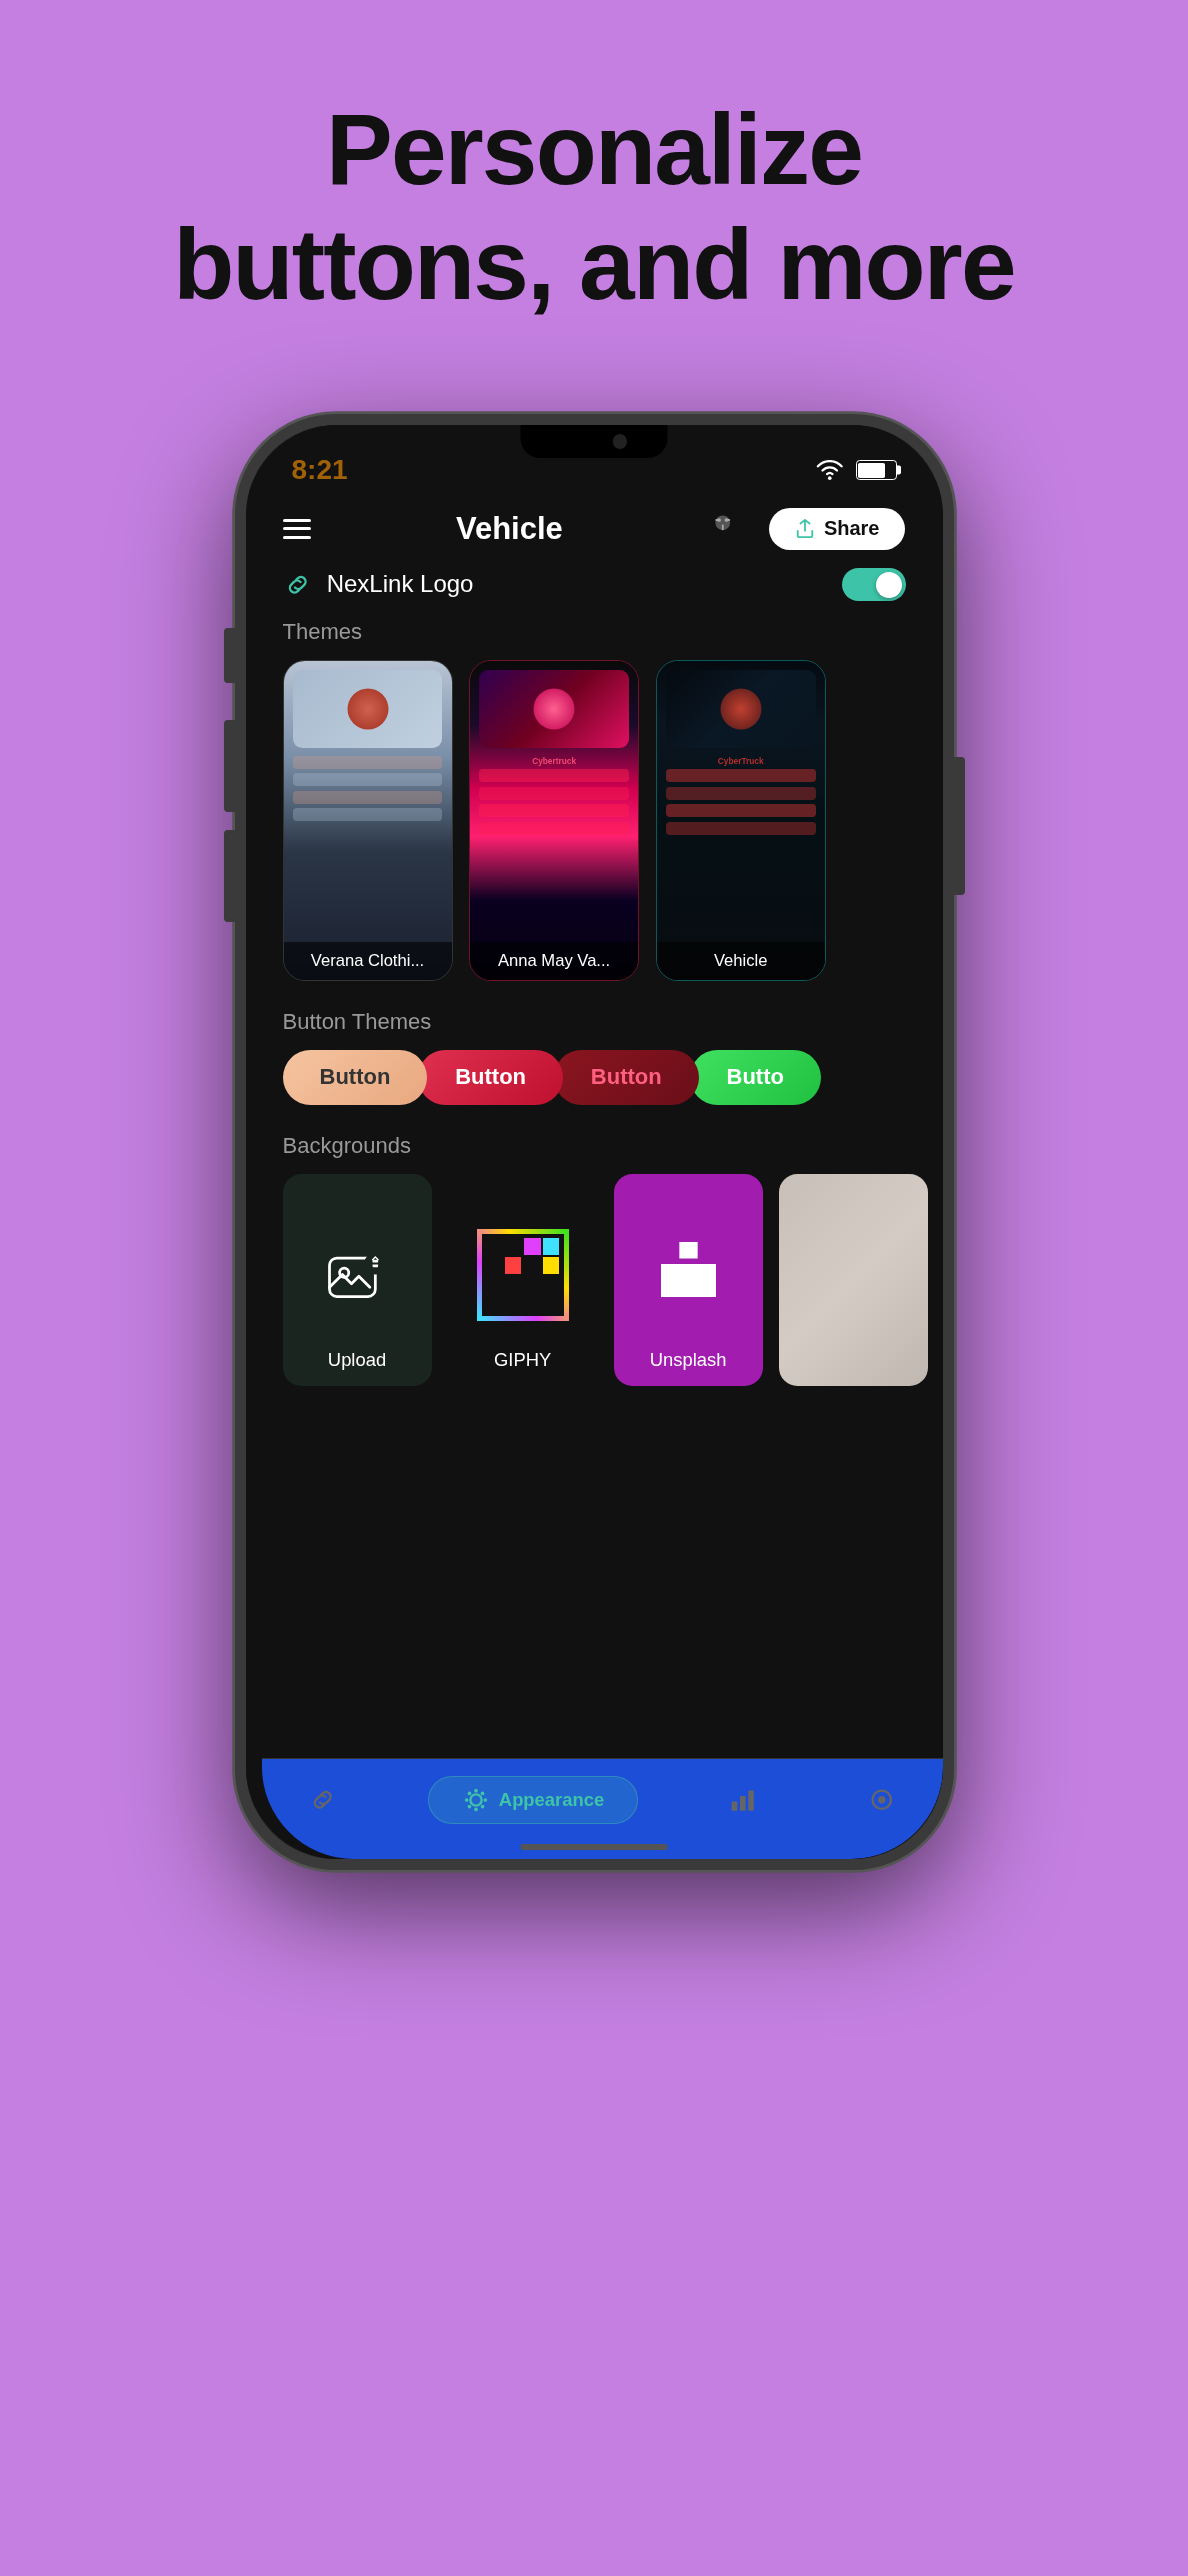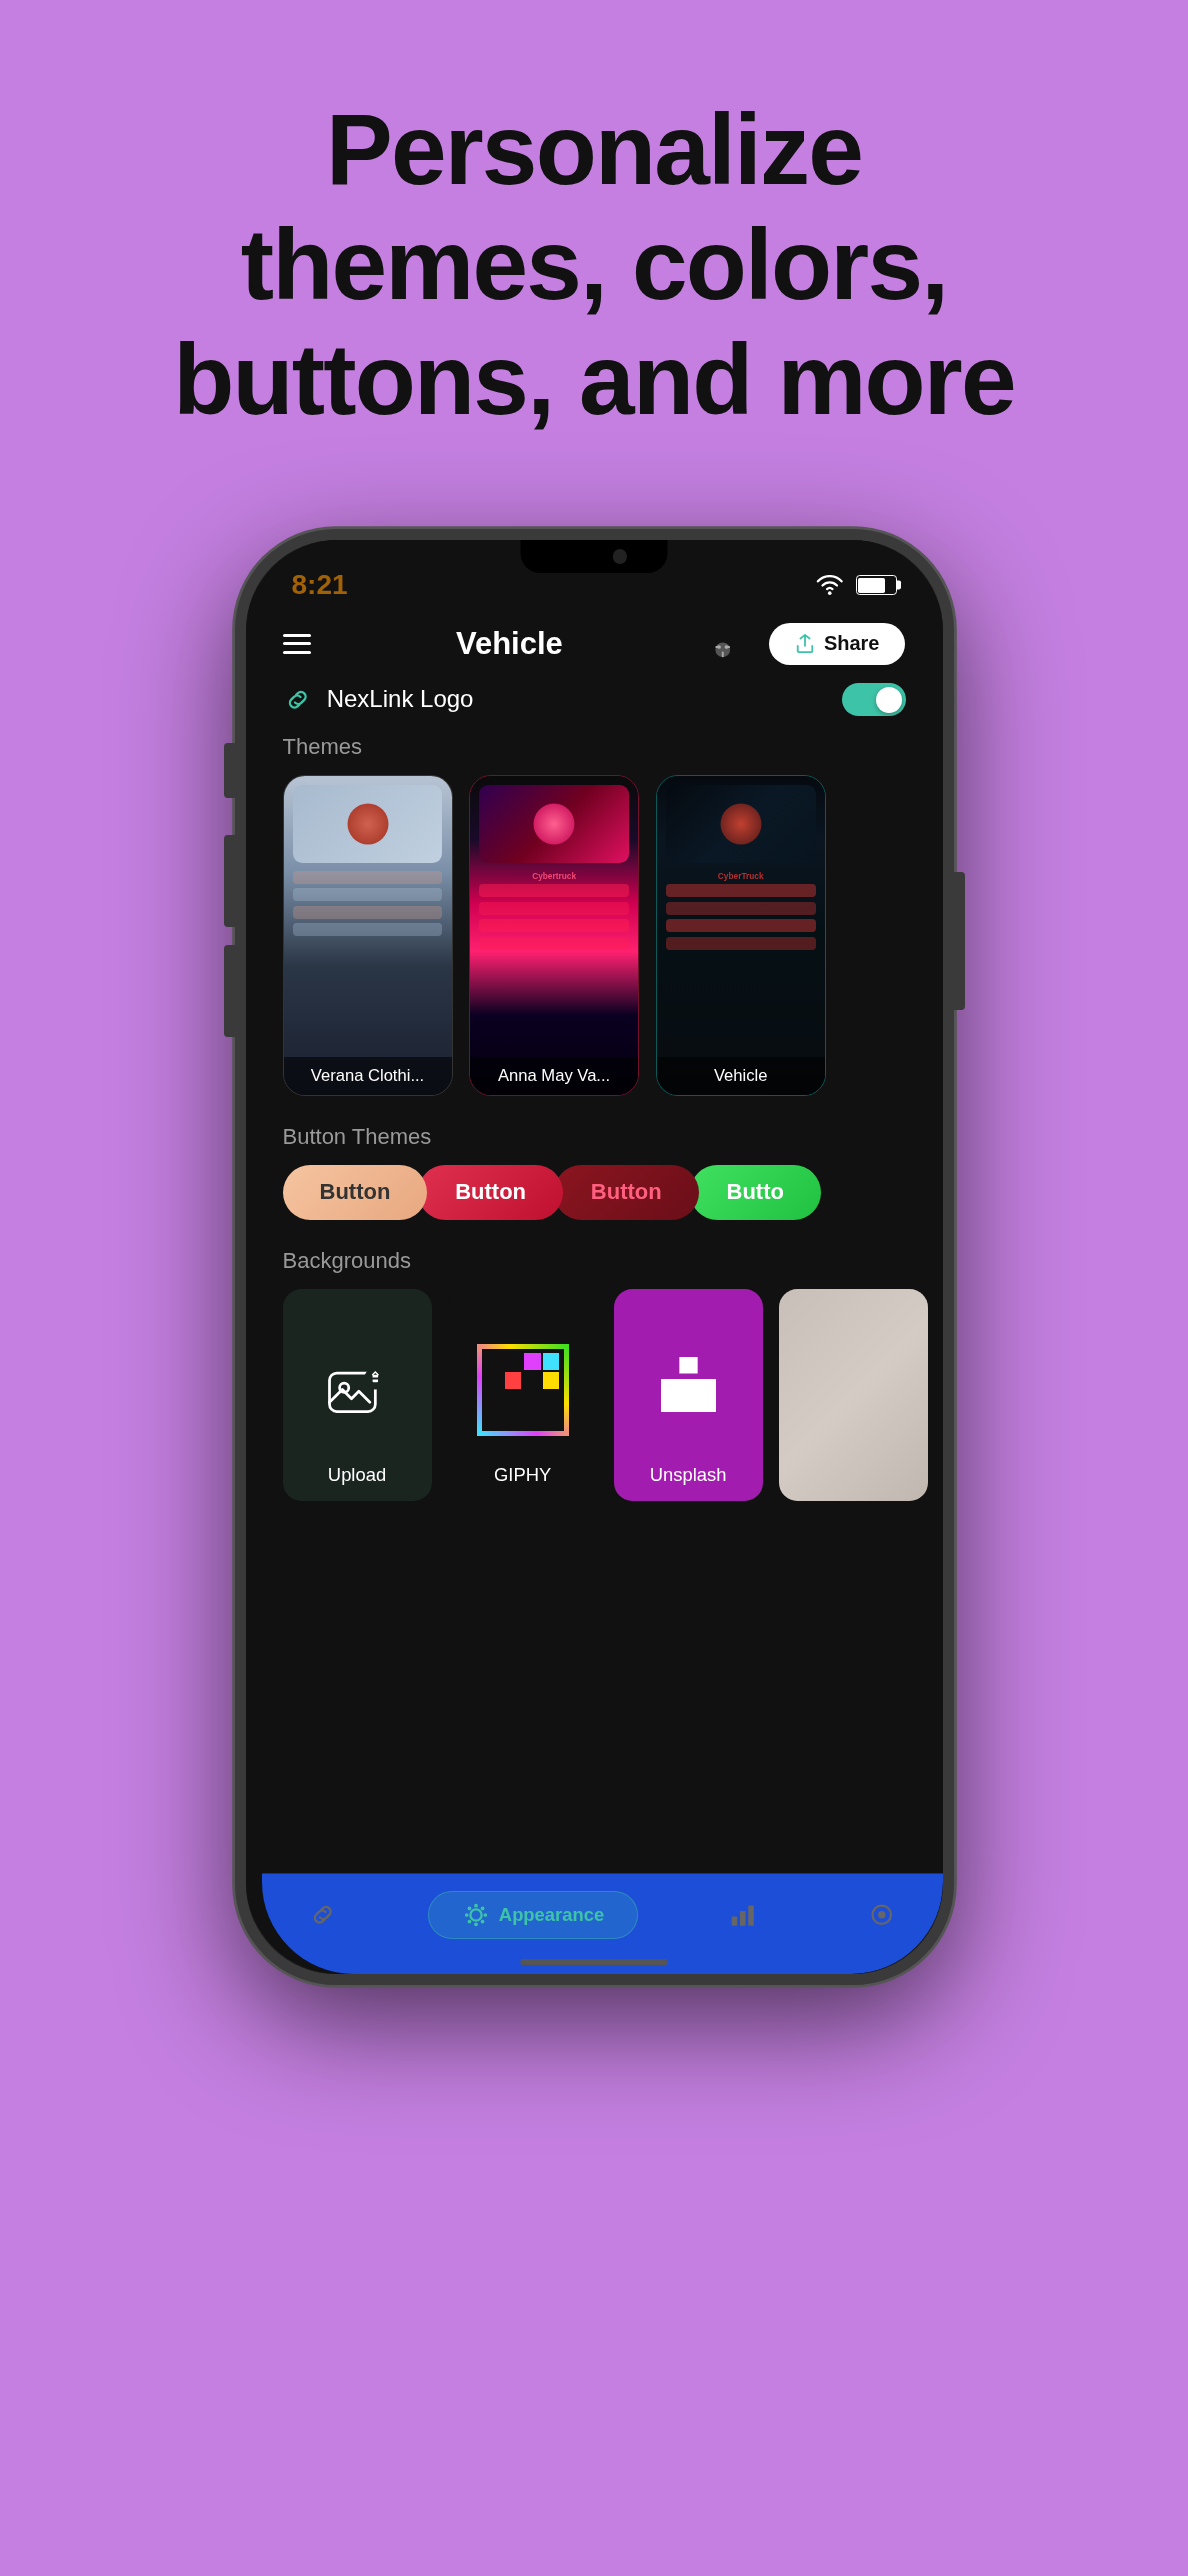--- a/index.html
+++ b/index.html
@@ -174,21 +174,21 @@
       background: #fff;
       border-radius: 1.8px;
     }
     .nav-title {
       color: #fff;
       font-size: 31px;
       font-weight: 700;
     }
     .nav-right {
       display: flex;
-      align-items: flex-end;
+      align-items: flex-start;
       gap: 31px;
     }
     .share-btn {
       background: #fff;
       border-radius: 37px;
       padding: 9.2px 26px;
       display: flex;
       align-items: center;
       gap: 9.2px;
       font-size: 20px;
@@ -412,21 +412,20 @@
       height: 5.5px;
       background: #555;
       border-radius: 2.8px;
     }
   </style>
 </head>
 <body>
 
 <div style="text-align:center; margin-top:92px; padding: 0 74px;">
   <div style="font-size:100px; font-weight:800; color:#111; line-height:1.15; letter-spacing:-1.8px;">Personalize</div>
-  <div style="font-size:100px; font-weight:800; color:#111; line-height:1.15; letter-spacing:-1.8px;">themes, colors,</div>
   <div style="font-size:100px; font-weight:800; color:#111; line-height:1.15; letter-spacing:-1.8px;">buttons, and more</div>
 </div>
 
 <div class="phone-wrapper">
   <div class="phone-shell">
 
     <div class="side-btn-left-1"></div>
     <div class="side-btn-left-2"></div>
     <div class="side-btn-left-3"></div>
     <div class="side-btn-right"></div>

